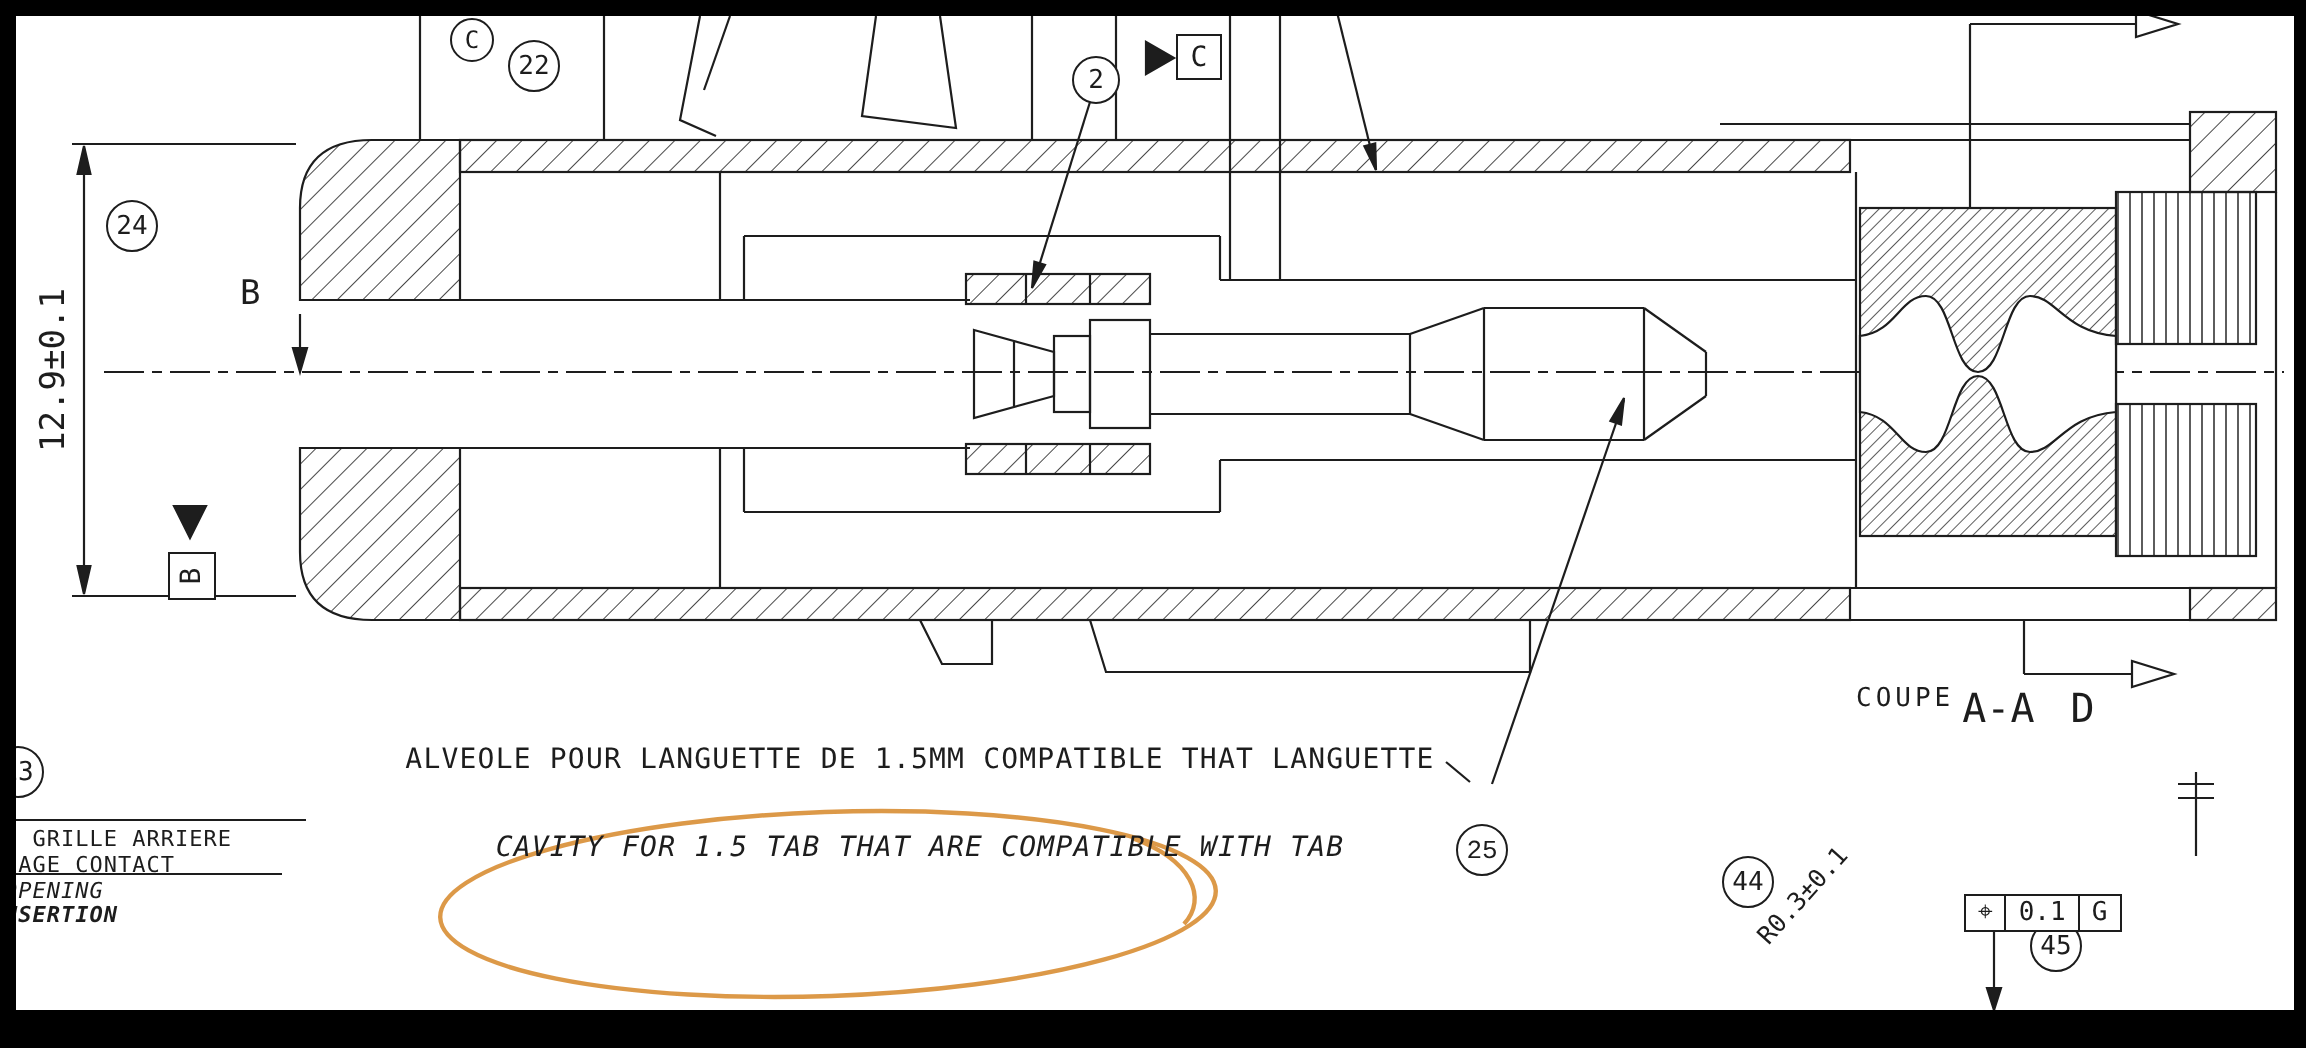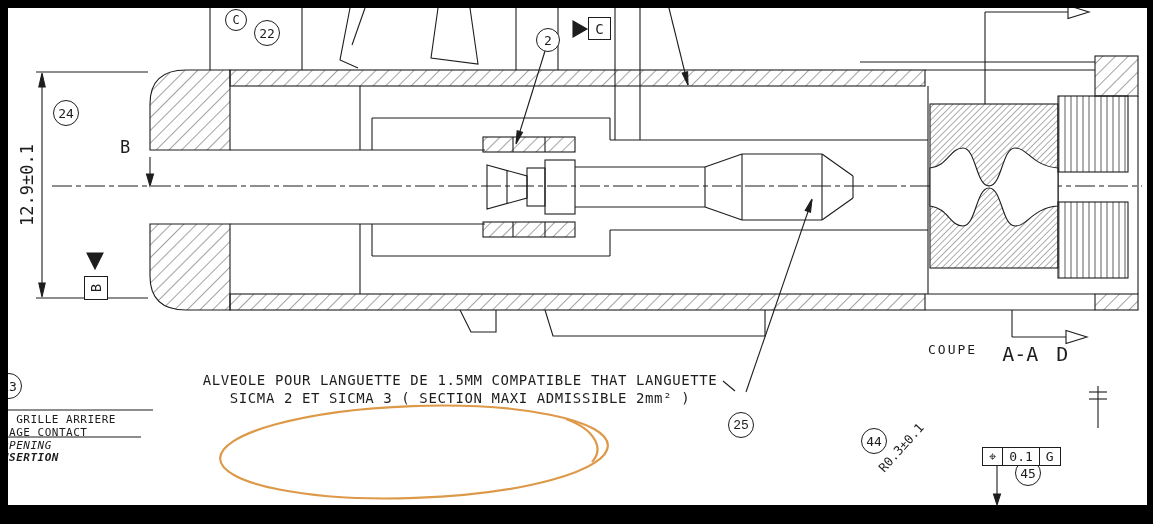--- a/index.html
+++ b/index.html
@@ -184,25 +184,25 @@
 
   <div class="balloon" style="left:254px; top:20px; width:26px; height:26px;">22</div>
   <div class="balloon" style="left:53px; top:100px; width:26px; height:26px;">24</div>
   <div class="balloon" style="left:536px; top:28px; width:24px; height:24px;">2</div>
   <div class="balloon" style="left:728px; top:412px; width:26px; height:26px;font-family:Liberation Mono, monospace;">25</div>
   <div class="balloon" style="left:861px; top:428px; width:26px; height:26px;">44</div>
   <div class="balloon" style="left:1015px; top:460px; width:26px; height:26px;">45</div>
   <div class="balloon" style="left:-4px; top:373px; width:26px; height:26px;">13</div>
 
   <div class="txt center" style="left:193px; top:372px; width:534px; font-size:14px; letter-spacing:0.6px;">ALVEOLE POUR LANGUETTE DE 1.5MM COMPATIBLE THAT LANGUETTE</div>
-  <div class="txt center" style="left:193px; top:390px; width:534px; font-size:14px; letter-spacing:0.6px;">SICMA 2 ET SICMA 3 ( SECTION MAXI ADMISSIBLE 2mm² )</div>
+  <div class="txt center it" style="left:193px; top:416px; width:534px; font-size:14px; letter-spacing:0.6px;">CAVITY FOR 1.5 TAB THAT ARE COMPATIBLE WITH TAB</div>
 
   <div class="coupe" style="left:928px; top:342px;">
     <span style="font-size:13px; letter-spacing:2px;">COUPE</span>
-    <span style="font-size:20px; margin-left:25px;">A-A</span>
+    <span style="font-size:20px; margin-left:4px;">A-A</span>
     <span style="font-size:20px; margin-left:18px;">D</span>
   </div>
 
   <div class="txt center" style="left:853px; top:440px; width:96px; font-size:12.5px; transform:rotate(-48deg);">R0.3±0.1</div>
 
   <div class="gdt" style="left:982px; top:447px;">
     <span style="font-family:'DejaVu Sans', sans-serif;">⌖</span>
     <span>0.1</span>
     <span>G</span>
   </div>

